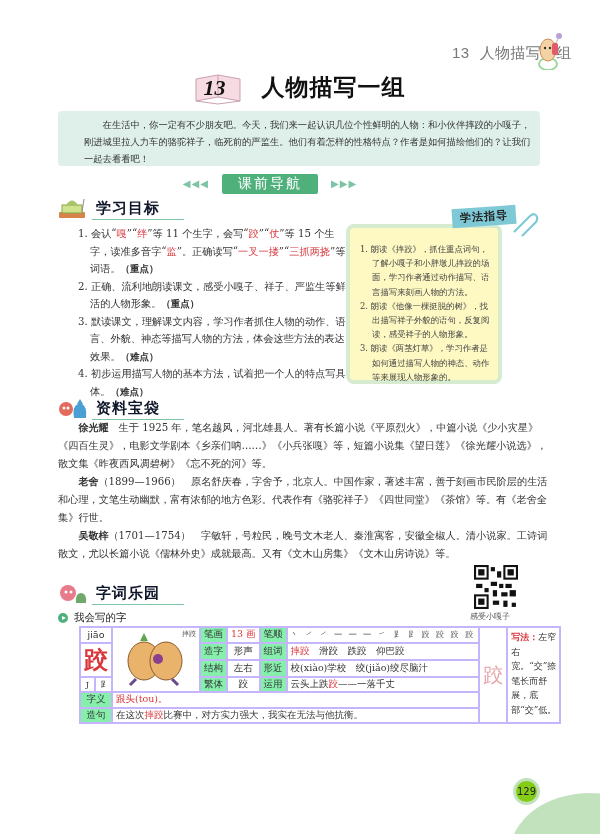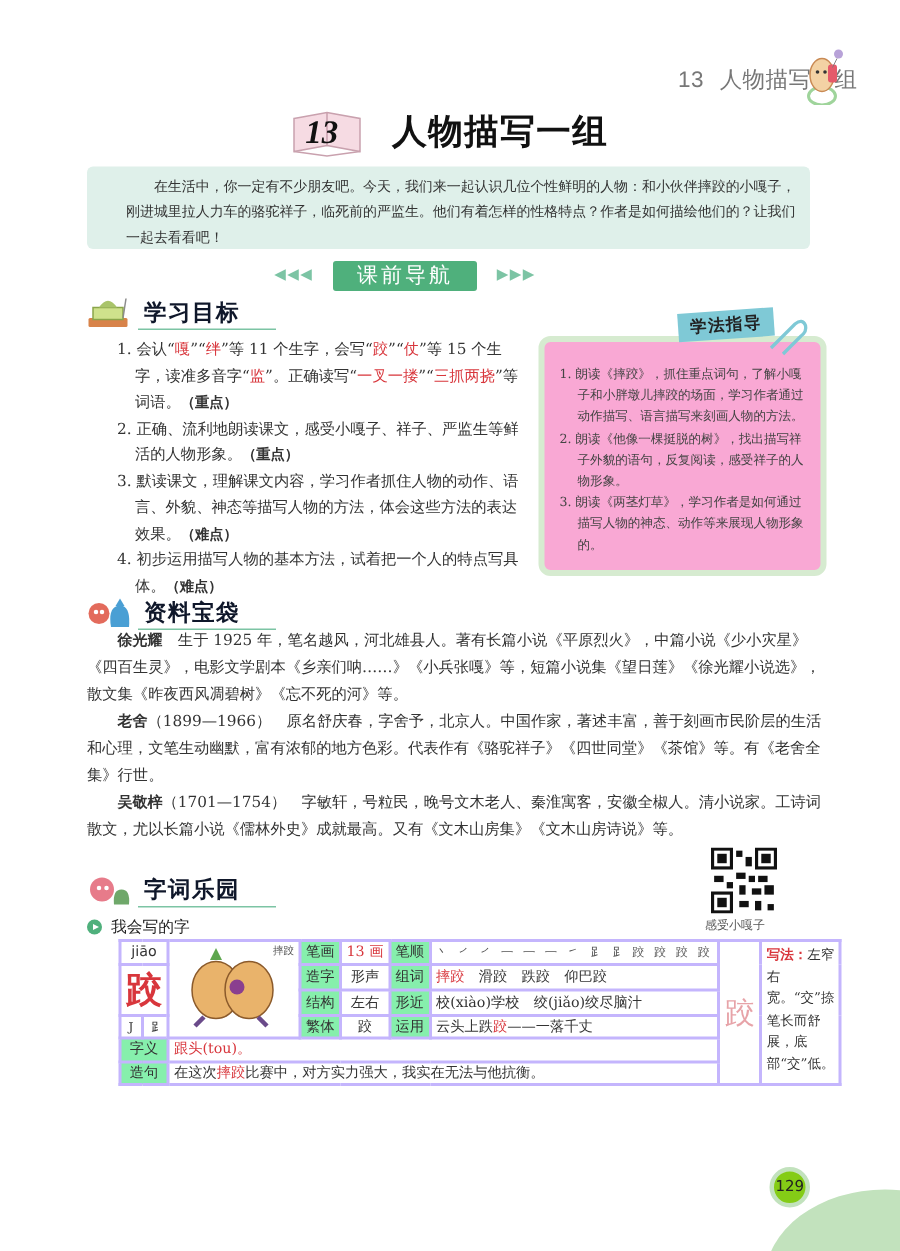--- a/index.html
+++ b/index.html
@@ -31,21 +31,21 @@
   .section-head .icon { width: 30px; height: 24px; margin-right: 4px; }
   .section-head .label { font-size: 15px; font-weight: bold; color: #0f172a; border-bottom: 1.5px solid #7cc4a4; padding: 0 24px 1px 4px; letter-spacing: 1px; }
 
   
   .goals { position: absolute; top: 225px; left: 78px; width: 275px; font-size: 10.2px; line-height: 17.5px; color: #333; }
   .goals li { list-style: none; padding-left: 12px; text-indent: -12px; }
   .red { color: #d8363c; }
   .bold { font-weight: bold; font-family: "DejaVu Sans", sans-serif; font-size: 9.5px; }
 
   
-  .guide { position: absolute; top: 224px; left: 359px; width: 192px; height: 160px; border: 4px solid #d6ebd0; border-radius: 8px; background: #f9a8d4; }
+  .guide { position: absolute; top: 224px; left: 346px; width: 156px; height: 160px; border: 4px solid #d6ebd0; border-radius: 8px; background: #fef9c3; }
   .guide-tag { position: absolute; top: 207px; left: 452px; background: #7fc9d6; color: #222; font-size: 11px; font-weight: bold; font-family: "DejaVu Sans", sans-serif; padding: 2px 8px; transform: rotate(-4deg); letter-spacing: 1px; }
   .guide-clip { position: absolute; top: 210px; left: 510px; width: 30px; height: 30px; }
   .guide ol { list-style: none; padding: 14px 8px 0 10px; font-size: 8.4px; line-height: 14.2px; color: #444; }
   .guide li { padding-left: 12px; text-indent: -12px; }
 
   
   .res { position: absolute; left: 58px; width: 490px; font-size: 10.2px; line-height: 18px; color: #333; }
   .res p { text-indent: 2em; }
   .res .name { font-weight: bold; font-family: "DejaVu Sans", sans-serif; font-size: 10px; }
 

